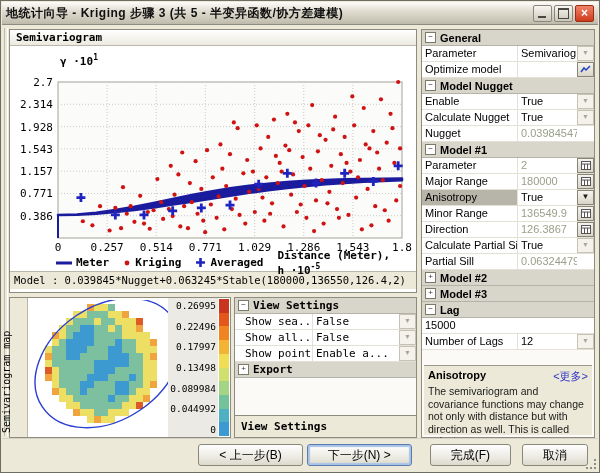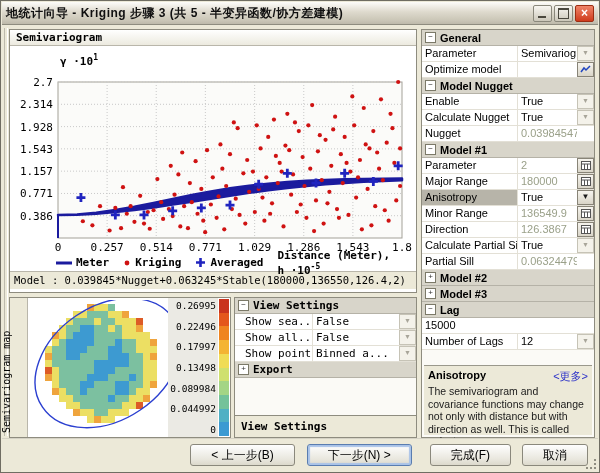--- a/index.html
+++ b/index.html
@@ -73,21 +73,21 @@
   .deschead{display:flex;font-size:11px;}
   .deschead b{font-weight:bold;}
   .morelink{margin-left:auto;color:#2a30c8;font-weight:normal;cursor:pointer;}
   .desctext{font-size:10.5px;line-height:12.5px;margin-top:1px;color:#1a1a1a;}
   
   .btnrow{position:absolute;left:1px;right:1px;bottom:1px;height:32px;border-top:1px solid #d5d2c5;
     display:flex;align-items:center;justify-content:flex-end;padding-right:10px;background:#ece9d8;}
   .btn{height:22px;min-width:66px;border:1px solid #8a887c;border-radius:3px;font-size:12px;
     background:linear-gradient(180deg,#fefefe,#e9e7de 70%,#dcd9cc);padding:0 20px;margin-left:5px;
     font-family:"Liberation Sans",sans-serif;color:#000;}
-  .btn.focused{box-shadow:inset 0 0 1px 2px #a9c3e8;border-color:#5a7db0;margin-left:12px;}
+  .btn.focused{box-shadow:inset 0 0 1px 2px #a9c3e8;border-color:#5a7db0;margin-left:4px;}
   .btn.gapL{margin-left:18px;}
   .btn.gapM{margin-left:11px;}
   .grip{position:absolute;right:2px;bottom:2px;width:12px;height:12px;
     background:
      radial-gradient(circle at 10px 10px,#8f8d80 1.2px,transparent 1.5px),
      radial-gradient(circle at 10px 6px,#8f8d80 1.2px,transparent 1.5px),
      radial-gradient(circle at 6px 10px,#8f8d80 1.2px,transparent 1.5px),
      radial-gradient(circle at 10px 2px,#8f8d80 1.2px,transparent 1.5px),
      radial-gradient(circle at 2px 10px,#8f8d80 1.2px,transparent 1.5px);}
   .vgroove{position:absolute;left:3px;top:27px;bottom:36px;width:2px;border-left:1px solid #bdbaac;border-right:1px solid #fff;}
@@ -589,21 +589,21 @@
         </div>
         <div class="prow vs-indent">
           <div class="plabel">Show all...</div>
           <div class="pval">False</div>
           <div class="pctrl">
             <span class="dd">▼</span>
           </div>
         </div>
         <div class="prow vs-indent">
           <div class="plabel">Show points</div>
-          <div class="pval">Binned a...</div>
+          <div class="pval">Enable a...</div>
           <div class="pctrl">
             <span class="dd">▼</span>
           </div>
         </div>
         <div class="pgroup monoF">
           <span class="pm">+</span>
           <b>Export</b>
         </div>
       </div>
     <div class="vsfooter">View Settings</div>

